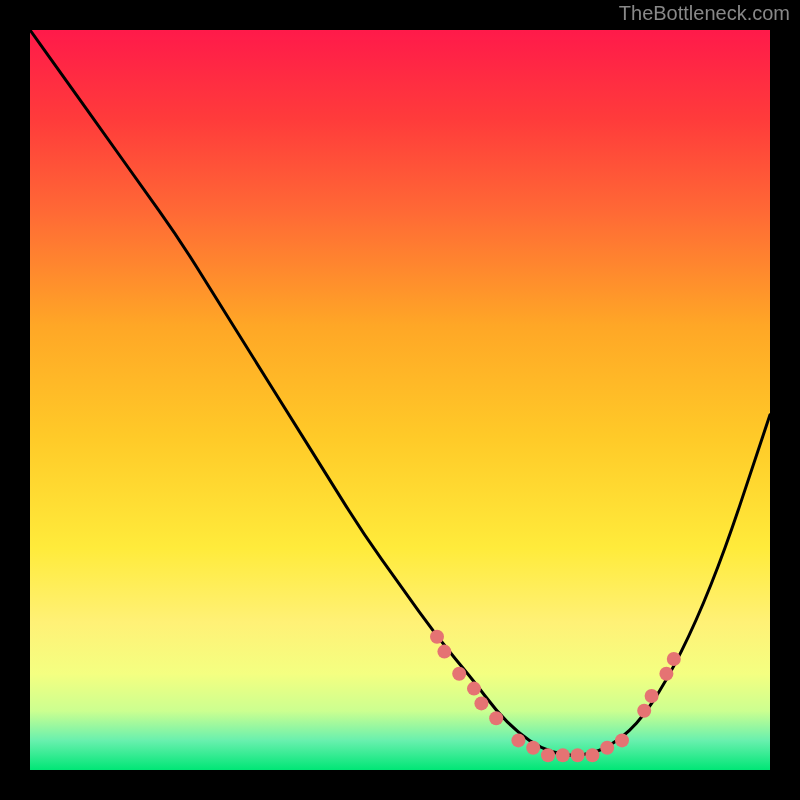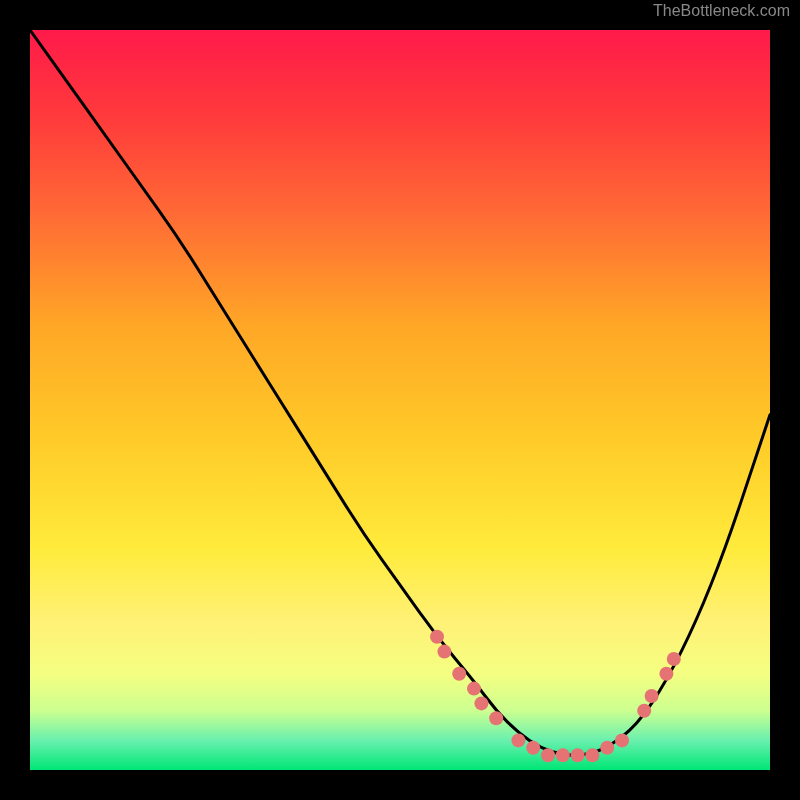--- a/index.html
+++ b/index.html
@@ -15,21 +15,21 @@
     position: relative;
     width: 800px;
     height: 800px;
     background: #000;
   }
   .watermark {
     position: absolute;
     top: 2px;
     right: 10px;
     color: #888;
-    font-size: 16px;
+    font-size: 20px;
     font-weight: 500;
     z-index: 10;
   }
   .plot-area {
     position: absolute;
     left: 30px;
     top: 30px;
     width: 740px;
     height: 740px;
   }

